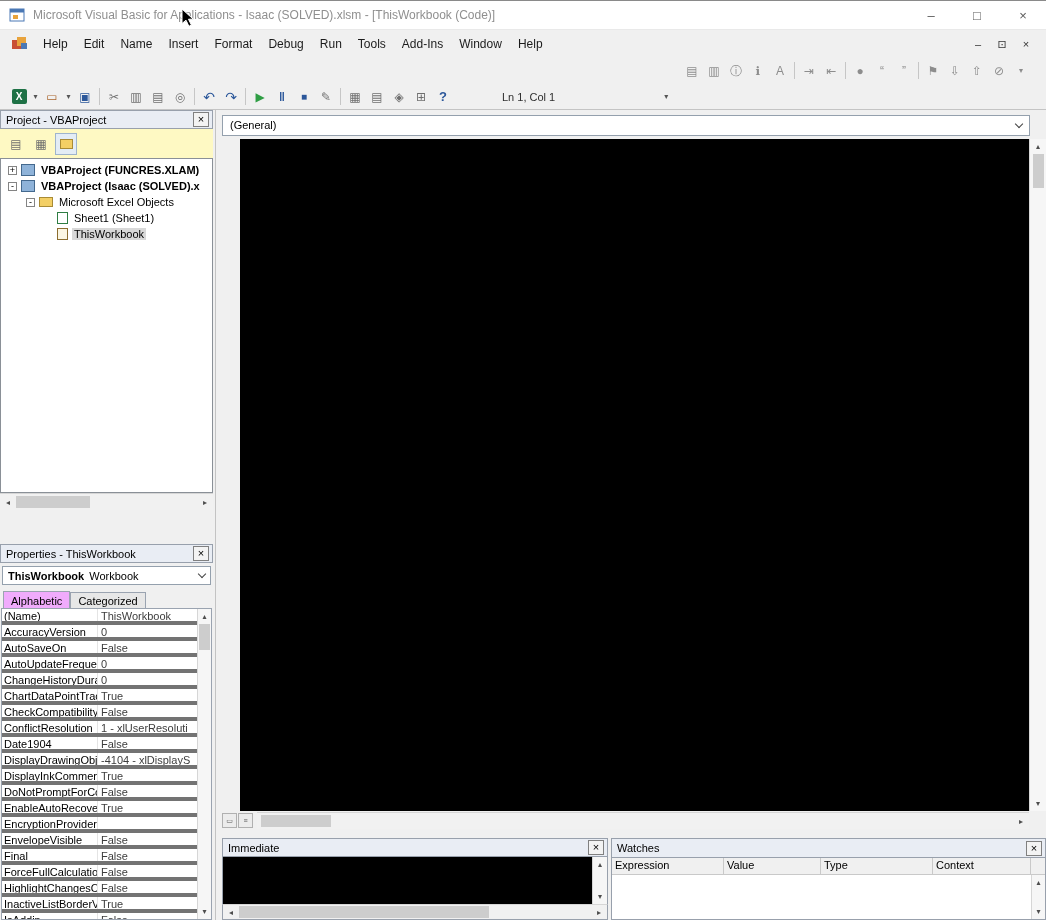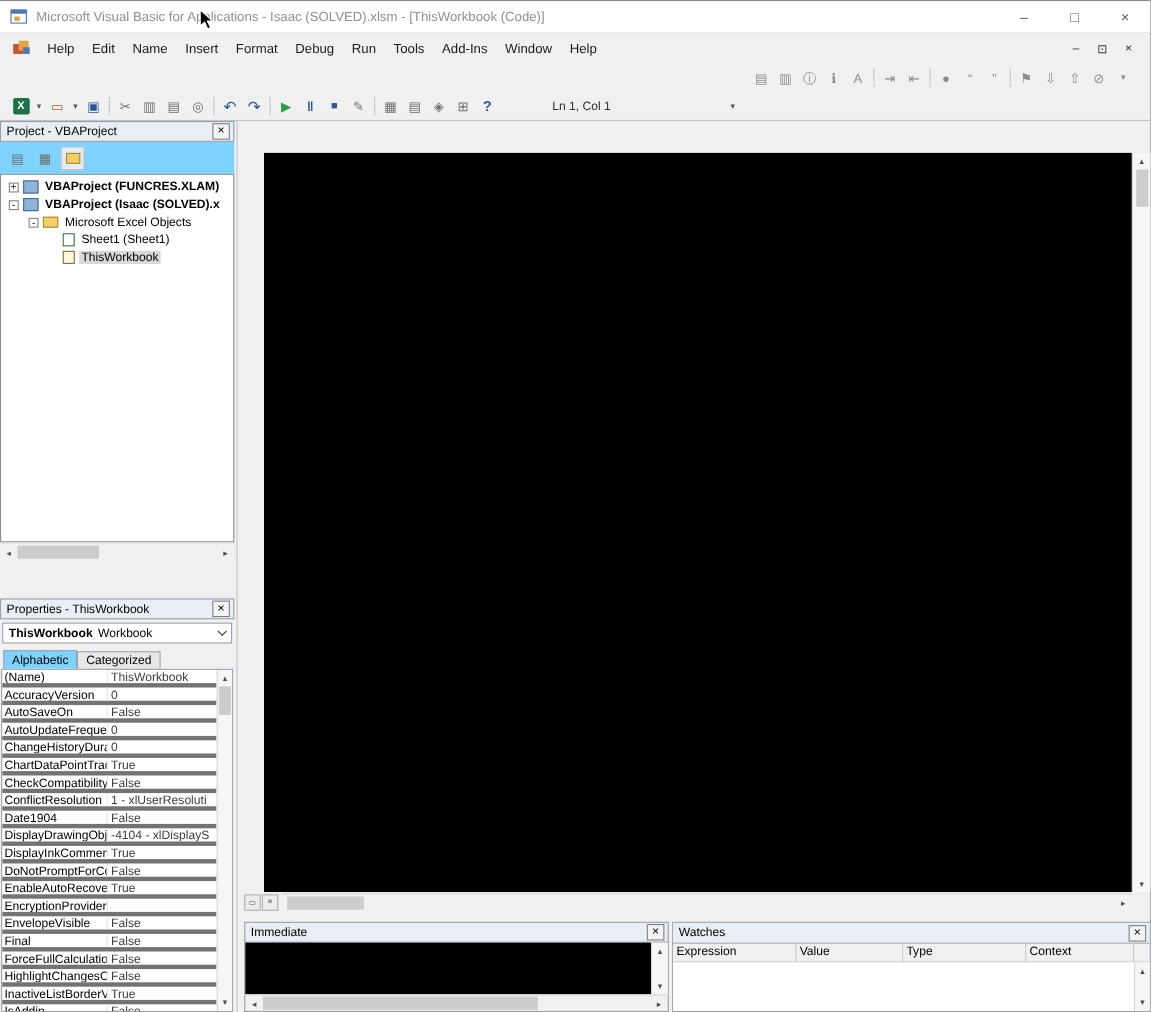--- a/index.html
+++ b/index.html
@@ -62,21 +62,21 @@
   .tbtn.pressed { border: 1px solid #9fb4cc; background: #e3ecf5; }
 
   
   .panel-header { height: 19px; background: #e9edf4; border: 1px solid #98a0ac;
     display: flex; align-items: center; padding: 0 3px 0 5px; font-size: 11px; flex: none; }
   .panel-close { margin-left: auto; width: 16px; height: 15px; background: #f3f3f3;
     border: 1px solid #808080; display: flex; align-items: center; justify-content: center;
     font-size: 11px; line-height: 1; color: #000; }
 
   
-  #project-panel { position: absolute; left: 0; top: 110px; width: 213px; height: 400px; background: #7dd3fc; }
+  #project-panel { position: absolute; left: 0; top: 110px; width: 213px; height: 400px; background: #fef9c3; }
   #project-tools { height: 29px; display: flex; align-items: center; padding-left: 5px; gap: 3px; }
   #project-tree { position: absolute; left: 0; top: 48px; right: 0; bottom: 17px; background: #fff;
     border: 1px solid #8a9097; overflow: hidden; padding-top: 3px; }
   .trow { height: 16px; display: flex; align-items: center; white-space: nowrap; overflow: hidden; }
   .exp { width: 9px; height: 9px; border: 1px solid #848484; background: #fff; font-size: 9px;
     line-height: 7px; text-align: center; margin-right: 4px; flex: none; }
   .ico { width: 14px; height: 12px; margin-right: 4px; flex: none; }
   .ico-proj { background: #8fb3d9; border: 1px solid #44698e; }
   .ico-folder { background: #f3cf65; border: 1px solid #a98b35; height: 10px; }
   .ico-sheet { background: #fff; border: 1px solid #2e7d43; width: 11px; }
@@ -98,21 +98,21 @@
   #project-hscroll { position: absolute; left: 0; bottom: 0; width: 213px; height: 17px; }
 
   
   #props-panel { position: absolute; left: 0; top: 518px; width: 213px; bottom: 0; background: #f0f0f0; margin-top: 26px; }
   #props-combo { margin: 3px 2px; height: 19px; background: #fff; border: 1px solid #94a0ad;
     display: flex; align-items: center; padding: 0 5px; white-space: nowrap; overflow: hidden; }
   .chev { width: 6px; height: 6px; border-right: 1.5px solid #444; border-bottom: 1.5px solid #444;
     transform: rotate(45deg); margin-left: auto; margin-top: -3px; flex: none; }
   #props-tabs { display: flex; align-items: flex-end; height: 21px; padding-left: 3px; }
   .tab { padding: 2px 7px 1px; border: 1px solid #9aa3b0; background: #e7e7e7; font-size: 11px; }
-  .tab.active { background: #7dd3fc; border-bottom-color: #fff; padding-top: 3px; }
+  .tab.active { background: #f0abfc; border-bottom-color: #fff; padding-top: 3px; }
   #props-grid { position: absolute; left: 1px; right: 1px; top: 64px; bottom: 0; background: #fff;
     border: 1px solid #9aa3b0; display: flex; overflow: hidden; }
   #grid-rows { flex: 1; overflow: hidden; }
   .prow { height: 16px; display: flex; border-bottom: 4px solid #737373; }
   .pname { width: 96px; border-right: 1px solid #e4e4e4; padding: 1px 2px 0; overflow: hidden; white-space: nowrap; }
   .pval { flex: 1; padding: 1px 2px 0 3px; color: #3d3d3d; overflow: hidden; white-space: nowrap; }
   #grid-vscroll { width: 14px; }
   #grid-vscroll .sb-thumb-v { height: 26px; }
 
   
@@ -567,20 +567,24 @@
       <span class="sb-btn" data-name="scroll-up-icon">▴</span>
       <div class="sb-thumb-v" data-name="scrollbar-thumb"></div>
       <div class="sb-fill"></div>
       <span class="sb-btn" data-name="scroll-down-icon">▾</span>
     </div>
   </div>
 </div>
 
 <div id="code-window" data-name="code-window">
   <div id="code-combos" data-name="code-combos">
+    <div class="combo" data-name="object-combo">
+      <span data-name="object-combo-value">(General)</span>
+      <span class="chev" data-name="dropdown-chevron-icon"></span>
+    </div>
   </div>
   <div id="code-body" data-name="code-body">
     <div class="code-margin" data-name="breakpoint-margin"></div>
     <div class="code-black" data-name="code-editor"></div>
     <div id="code-vscroll" class="sb-v" data-name="code-vertical-scrollbar">
       <span class="sb-btn" data-name="scroll-up-icon">▴</span>
       <div class="sb-thumb-v" data-name="scrollbar-thumb"></div>
       <div class="sb-fill"></div>
       <span class="sb-btn" data-name="scroll-down-icon">▾</span>
     </div>

